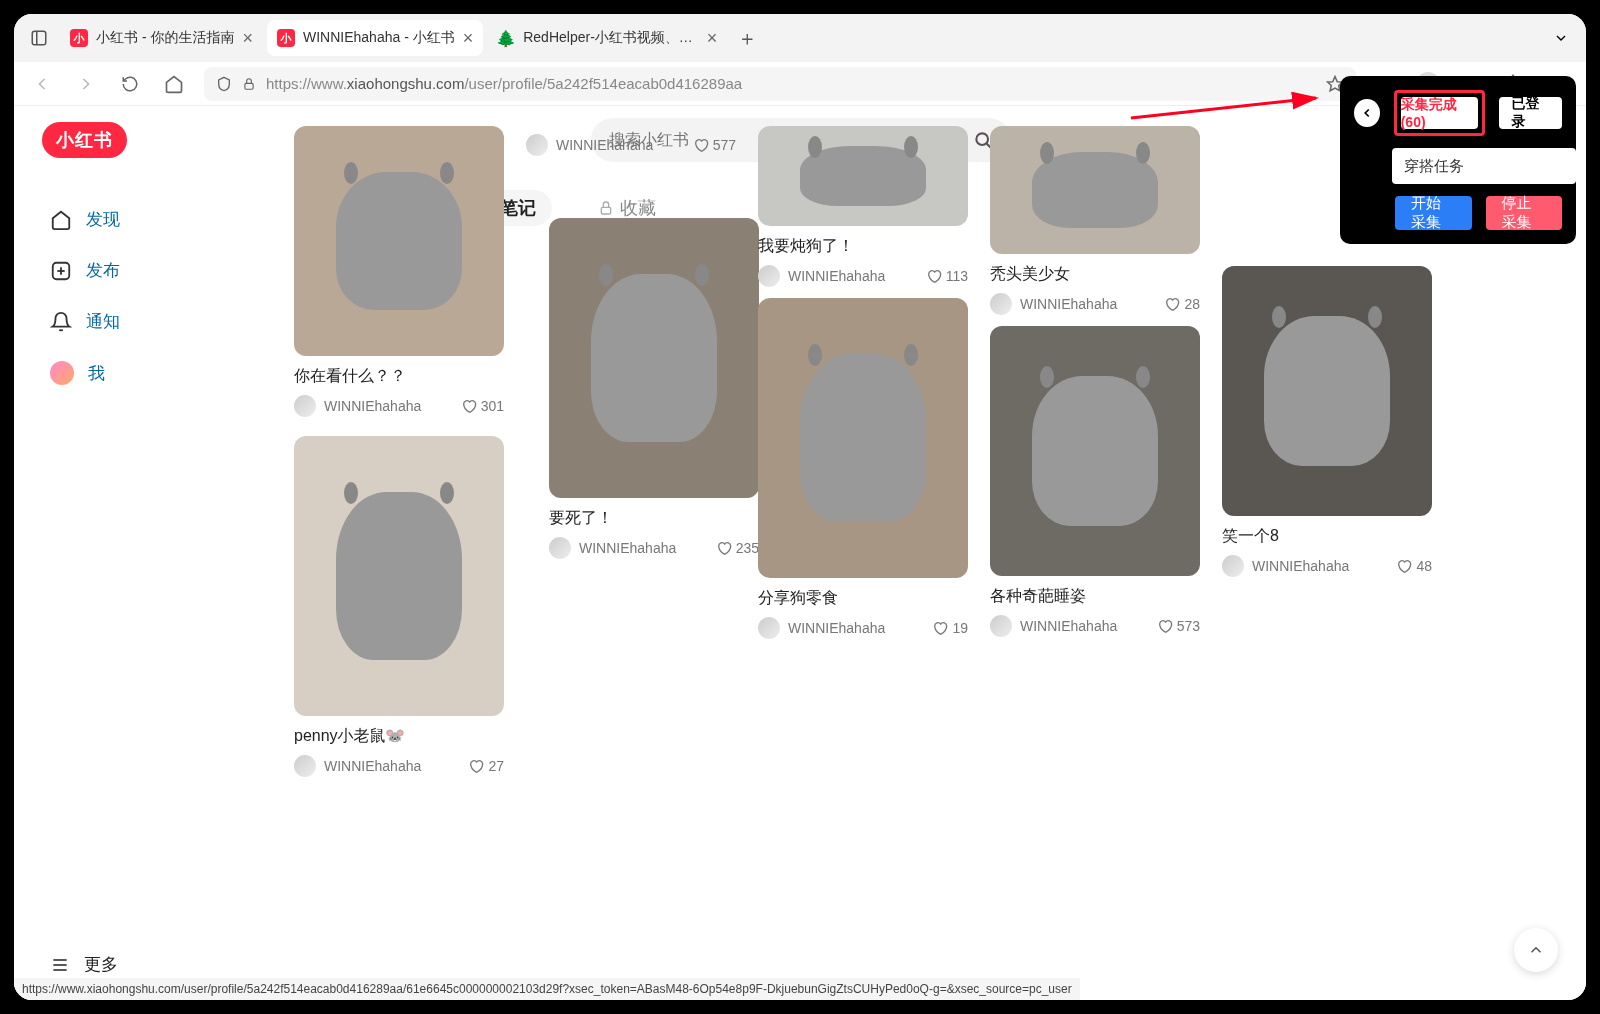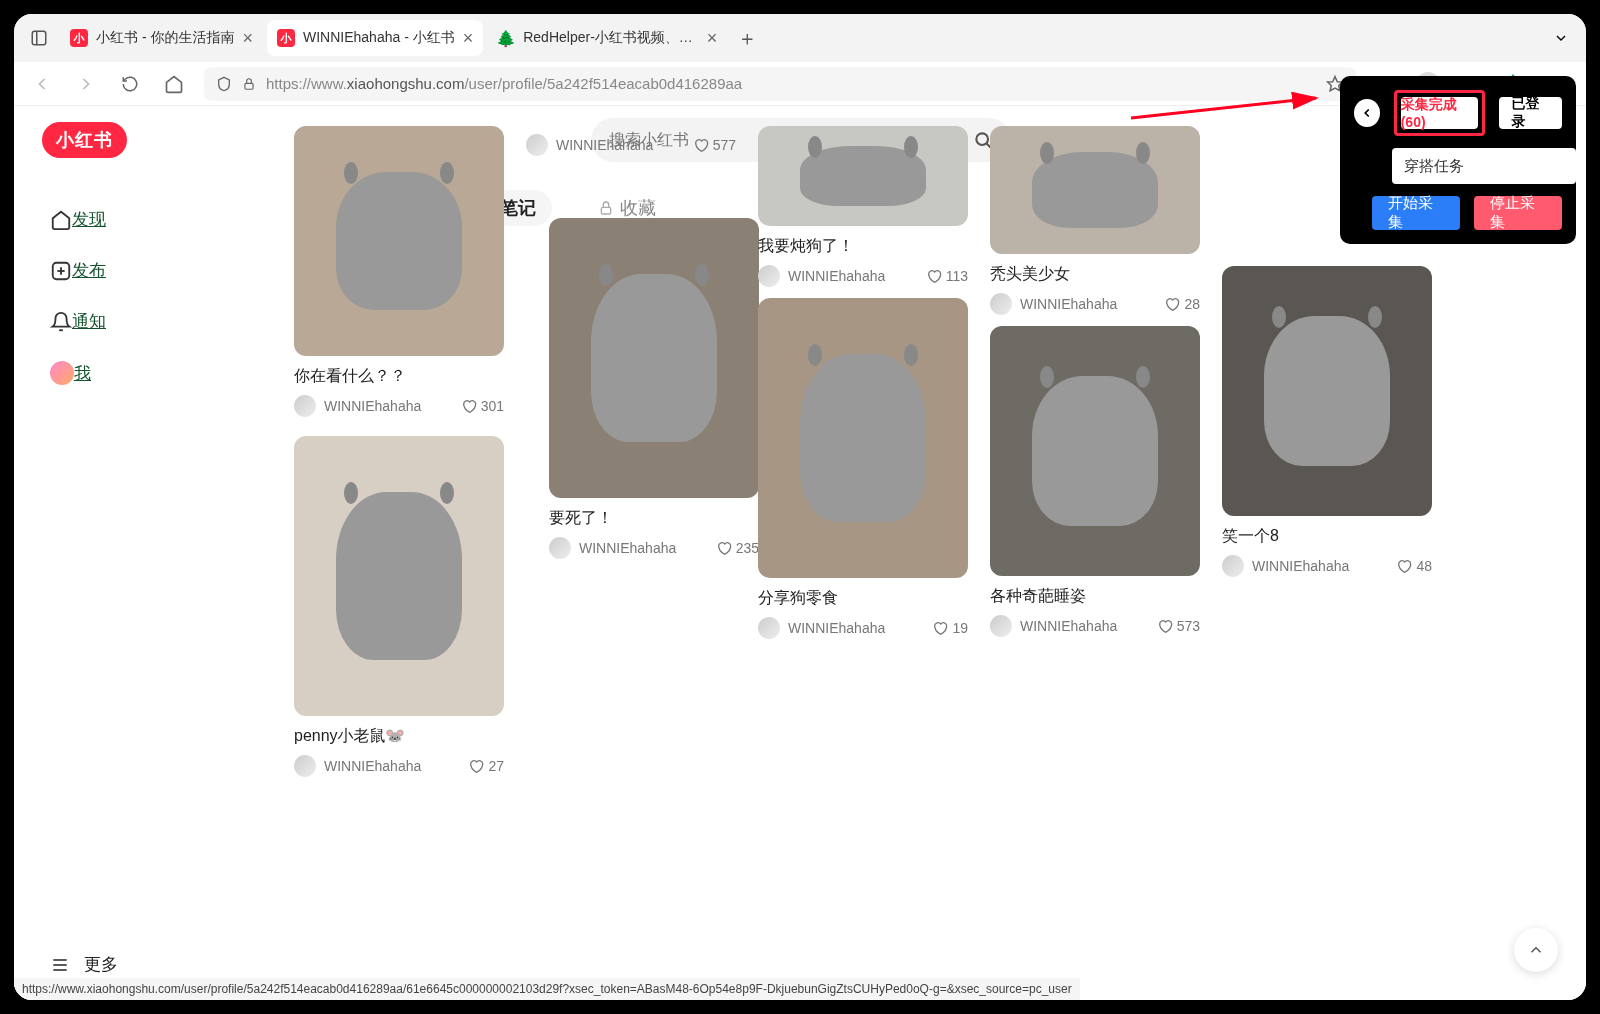--- a/index.html
+++ b/index.html
@@ -38,21 +38,21 @@
 
 .xhs-header { height: 68px; display:flex; align-items:center; padding: 0 28px; gap: 24px; }
 .xhs-logo { background:#ff2741; color:#fff; font-weight:800; font-size:18px; padding: 6px 14px; border-radius: 18px; letter-spacing:1px; }
 .xhs-search { margin-left: 440px; width: 420px; height: 44px; background:#f3f3f3; border-radius: 22px; display:flex; align-items:center; padding:0 18px; color:#aaa; font-size:16px; }
 .xhs-search input { flex:1; border:none; background:none; outline:none; font-size:16px; color:#333; }
 .xhs-search-icon { color:#555; }
 .xhs-links { margin-left:auto; display:flex; gap:28px; font-size:17px; color:#333; }
 
 
 .xhs-sidebar { position:absolute; left:28px; top:88px; width:160px; }
-.nav-item { display:flex; align-items:center; font-size:17px; color:#14532d; padding:14px 8px; cursor:pointer;text-decoration:underline; }
+.nav-item { display:flex; align-items:center; gap:14px; font-size:17px; color:#0369a1; padding:14px 8px; cursor:pointer; }
 .nav-icon { width:22px; display:flex; justify-content:center; color:#333; }
 .nav-avatar { width:24px; height:24px; border-radius:50%; background:linear-gradient(135deg,#f8c,#fa6); }
 
 
 .content-area { position:absolute; left:280px; right:28px; top:0; bottom:40px; }
 
 
 .feed-tabs { position:absolute; left:470px; top:84px; display:flex; gap:30px; align-items:center; }
 .feed-tab { font-size:18px; color:#888; padding:6px 16px; border-radius:18px; cursor:pointer; display:flex; align-items:center; gap:6px; }
 .feed-tab.active { background:#f5f5f5; color:#222; font-weight:600; }
@@ -72,21 +72,21 @@
 .dog::before { left:8px; } .dog::after { right:8px; }
 
 
 .ext-panel { position:absolute; top:62px; right:10px; width:236px; background:#000; border-radius:10px; padding:14px; color:#fff; z-index:50; }
 .ext-row1 { display:flex; align-items:center; gap:14px; }
 .ext-back { width:28px; height:28px; border-radius:50%; background:#fff; color:#000; display:flex; align-items:center; justify-content:center; cursor:pointer; }
 .ext-status { flex:1; background:#fff; color:#ff2741; font-weight:600; font-size:14px; height:32px; display:flex; align-items:center; justify-content:center; border-radius:4px; }
 .ext-highlight { border: 3px solid #ff2741; padding: 4px; border-radius: 4px; display:flex; gap:10px; }
 .ext-login { background:#fff; color:#000; font-size:14px; height:32px; padding:0 12px; display:flex; align-items:center; justify-content:center; border-radius:4px; font-weight:600; }
 .ext-task { margin-top:12px; margin-left:38px; background:#fff; color:#333; font-size:15px; height:36px; padding:0 12px; display:flex; align-items:center; border-radius:4px; width:184px; }
-.ext-btns { margin-top:12px; margin-left:18px; display:flex; gap:14px; }
+.ext-btns { margin-top:12px; margin-left:41px; display:flex; gap:14px; }
 .ext-btn { height:34px; padding:0 16px; border-radius:4px; font-size:15px; display:flex; align-items:center; cursor:pointer; font-weight:500; }
 .ext-btn.start { background:#2c7ef8; color:#fff; }
 .ext-btn.stop { background:#ff5a6e; color:#fff; }
 
 
 .arrow { position:absolute; top:78px; right:260px; width:200px; height:30px; z-index:40; pointer-events:none; }
 
 
 .more { position:absolute; left:28px; bottom:12px; display:flex; align-items:center; gap:14px; font-size:17px; color:#222; padding:12px 8px; }
 

